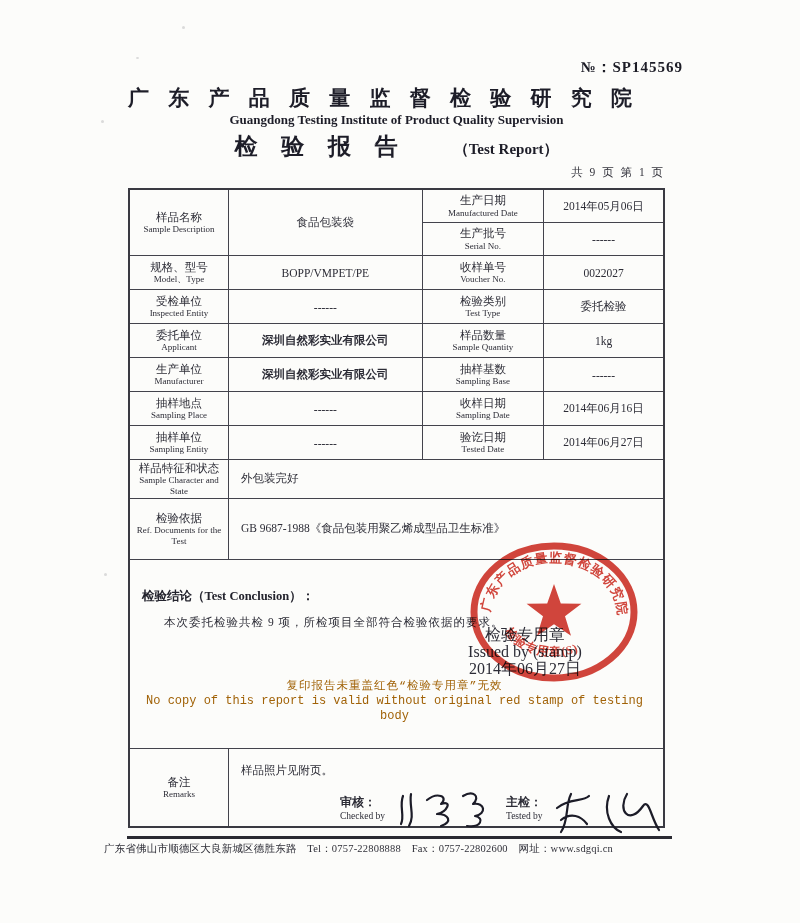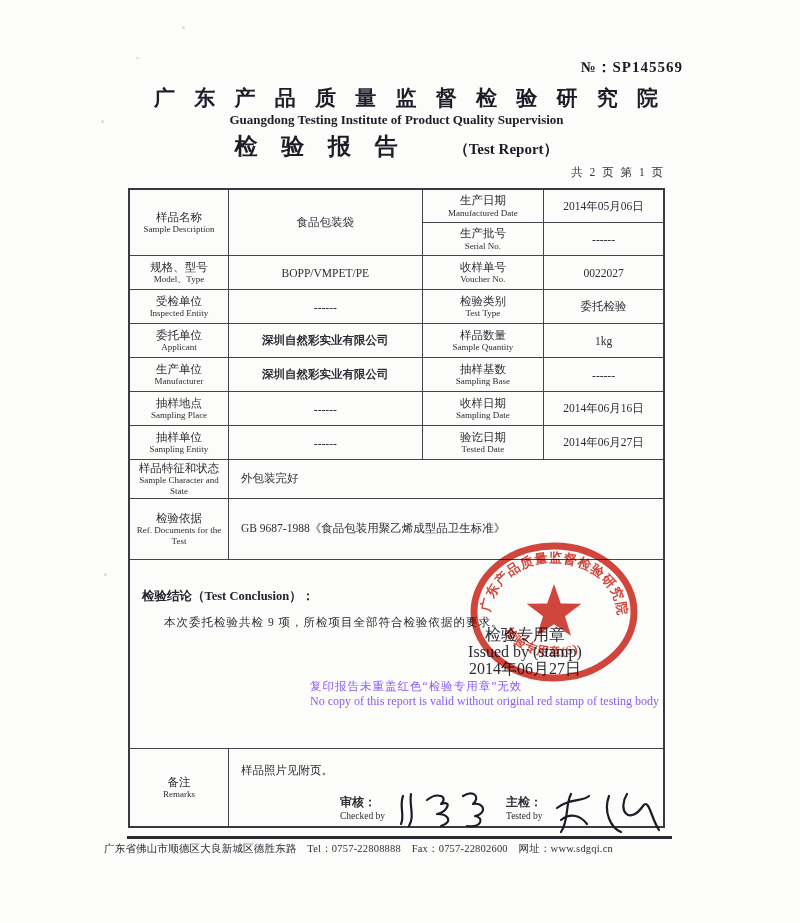--- a/index.html
+++ b/index.html
@@ -17,21 +17,21 @@
   }
   .speck{position:absolute;border-radius:50%;background:#9a9aa0;opacity:.35;}
   .content{position:absolute;left:128px;top:0;width:537px;}
 
   
   .report-no{
     position:absolute;top:58px;right:-18px;
     font-weight:bold;font-size:15px;letter-spacing:1px;color:#1c1c26;
   }
   .title-cn{
-    position:absolute;top:84px;left:0;width:100%;text-align:right;
+    position:absolute;top:84px;left:0;width:100%;text-align:left;
     font-weight:bold;font-size:21px;letter-spacing:7px;color:#1d1d28;white-space:nowrap;
   }
   .title-en{
     position:absolute;top:112px;left:0;width:100%;text-align:center;
     font-weight:bold;font-size:13px;color:#1d1d28;
   }
   .report-title{
     position:absolute;top:131px;left:0;width:100%;text-align:center;
     font-weight:bold;color:#1d1d28;white-space:nowrap;
   }
@@ -62,21 +62,21 @@
   td.h-char{height:33px;}
   td.h-ref{height:58px;}
   td.h-rem{height:62px;border-radius:7px;}
 
   
   td.concl{height:188px;position:relative;text-align:left !important;vertical-align:top !important;padding:0 !important;}
   .concl-title{position:absolute;top:28px;left:12px;font-weight:bold;font-size:12.5px;color:#23232d;}
   .concl-body{position:absolute;top:55px;left:34px;font-size:11.5px;color:#2c2c36;letter-spacing:1px;}
   .issued{position:absolute;top:66px;left:300px;width:190px;text-align:center;color:#2c2c36;}
   .issued .line{display:block;font-size:16px;line-height:17px;}
-  .notice{position:absolute;top:118px;right:4px;text-align:left;color:#8b5cf6;}
+  .notice{position:absolute;top:118px;right:4px;text-align:center;color:#a16207;font-family:Liberation Mono, monospace;}
   .notice .cn{display:block;font-size:11.5px;letter-spacing:1px;line-height:16px;}
   .notice .en{display:block;font-size:12px;line-height:15px;}
   .stamp{
     position:absolute;left:324px;top:-48px;width:200px;height:200px;
     mix-blend-mode:multiply;opacity:.9;pointer-events:none;
   }
 
   
   .sig-row{position:absolute;top:788px;left:0;width:537px;height:48px;}
   .sig-group{position:absolute;top:0;}
@@ -103,21 +103,21 @@
   <span class="speck" style="left:104px;top:573px;width:3px;height:3px;"></span>
 
   <div class="content">
 
     <div class="report-no"><span>№：</span><span>SP145569</span></div>
     <div class="title-cn">广 东 产 品 质 量 监 督 检 验 研 究 院</div>
     <div class="title-en">Guangdong Testing Institute of Product Quality Supervision</div>
     <div class="report-title">
       <span class="cn">检 验 报 告</span><span class="en">（Test Report）</span>
     </div>
-    <div class="page-info">共 2 页 第 1 页</div>
+    <div class="page-info">共 9 页 第 1 页</div>
 
     <table class="info">
       <colgroup>
         <col style="width:18.6%">
           <col style="width:36.2%">
           <col style="width:22.7%">
           <col style="width:22.5%">
       </colgroup>
       <tbody>
         <tr>

